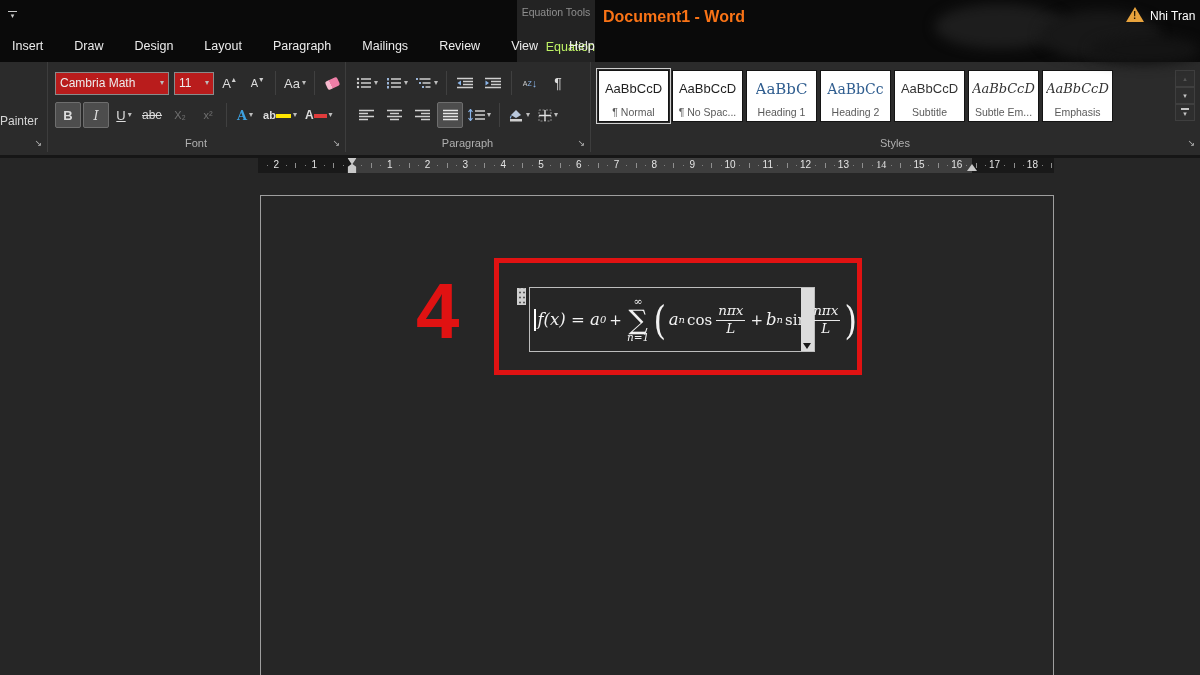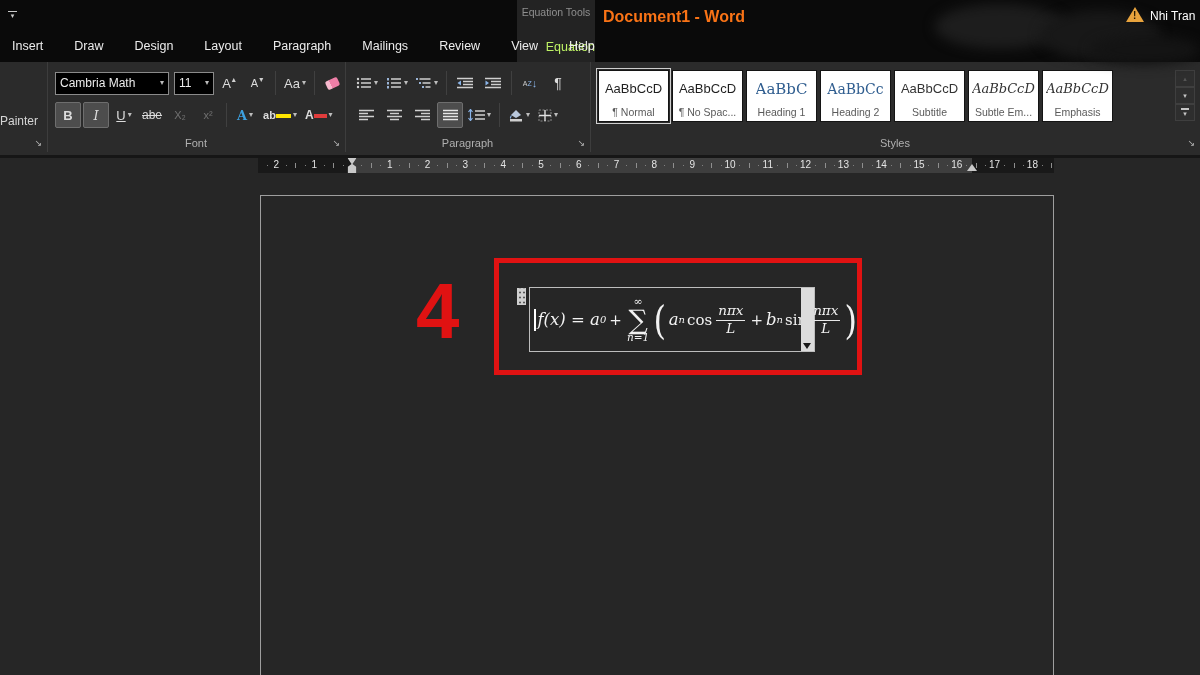--- a/index.html
+++ b/index.html
@@ -33,21 +33,21 @@
   .rgroup{position:absolute;top:0;height:90px;border-right:1px solid #3d3d3d;}
   .glabel{position:absolute;bottom:3px;width:100%;text-align:center;font-size:11px;color:#b0b0b0;}
   .launch{position:absolute;bottom:4px;right:5px;font-size:9px;color:#b5b5b5;line-height:9px;}
   .rrow{position:absolute;left:8px;display:flex;align-items:center;gap:2px;height:26px;}
   .btn{display:flex;align-items:center;justify-content:center;min-width:20px;height:24px;padding:0 2px;
        color:#dcdcdc;font-size:13px;border:1px solid transparent;border-radius:2px;}
   .btn.pressed{background:#4d4d4d;border-color:#6e6e6e;}
   .btn.dim{opacity:.38;}
   .vsep{width:1px;height:24px;background:#404040;margin:0 3px;}
   .dd{font-size:8px;color:#bdbdbd;margin-left:2px;line-height:8px;}
-  .combo{display:flex;align-items:center;height:21px;background:#000000;border:1px solid #8a8a8a;
+  .combo{display:flex;align-items:center;height:21px;background:#b91c1c;border:1px solid #8a8a8a;
          color:#ededed;font-size:12px;padding:0 4px;justify-content:space-between;}
   .serifit{font-family:"DejaVu Serif",serif;font-style:italic;}
   .supmark{font-size:8px;color:#cfcfcf;margin-left:1px;margin-top:-8px;}
 
   #g-clip{left:0;width:47px;}
   #painter-label{position:absolute;left:0;top:52px;width:44px;font-size:12px;color:#d6d6d6;}
   #g-font{left:47px;width:298px;}
   #g-par{left:345px;width:245px;}
   #g-styles{left:590px;width:610px;border-right:none;}
 
@@ -373,21 +373,21 @@
       <span class="rnum" style="left: 245.2px;">4</span>
       <span class="rnum" style="left: 283px;">5</span>
       <span class="rnum" style="left: 320.8px;">6</span>
       <span class="rnum" style="left: 358.6px;">7</span>
       <span class="rnum" style="left: 396.4px;">8</span>
       <span class="rnum" style="left: 434.2px;">9</span>
       <span class="rnum" style="left: 472px;">10</span>
       <span class="rnum" style="left: 509.8px;">11</span>
       <span class="rnum" style="left: 547.6px;">12</span>
       <span class="rnum" style="left: 585.4px;">13</span>
-      <span class="rnum" style="left: 623.2px;">14</span>
+      <span class="rnum" style="left: 623.2px; font-family: Liberation Serif, serif;">14</span>
       <span class="rnum" style="left: 661px;">15</span>
       <span class="rnum" style="left: 698.8px;">16</span>
       <span class="rnum" style="left: 736.6px;">17</span>
       <span class="rnum" style="left: 774.4px;">18</span>
       <span class="rdot" style="left: 8.95px;"></span>
       <span class="rdot" style="left: 27.85px;"></span>
       <span class="rtick" style="left: 37.3px;"></span>
       <span class="rdot" style="left: 46.75px;"></span>
       <span class="rdot" style="left: 65.65px;"></span>
       <span class="rtick" style="left: 75.1px;"></span>

